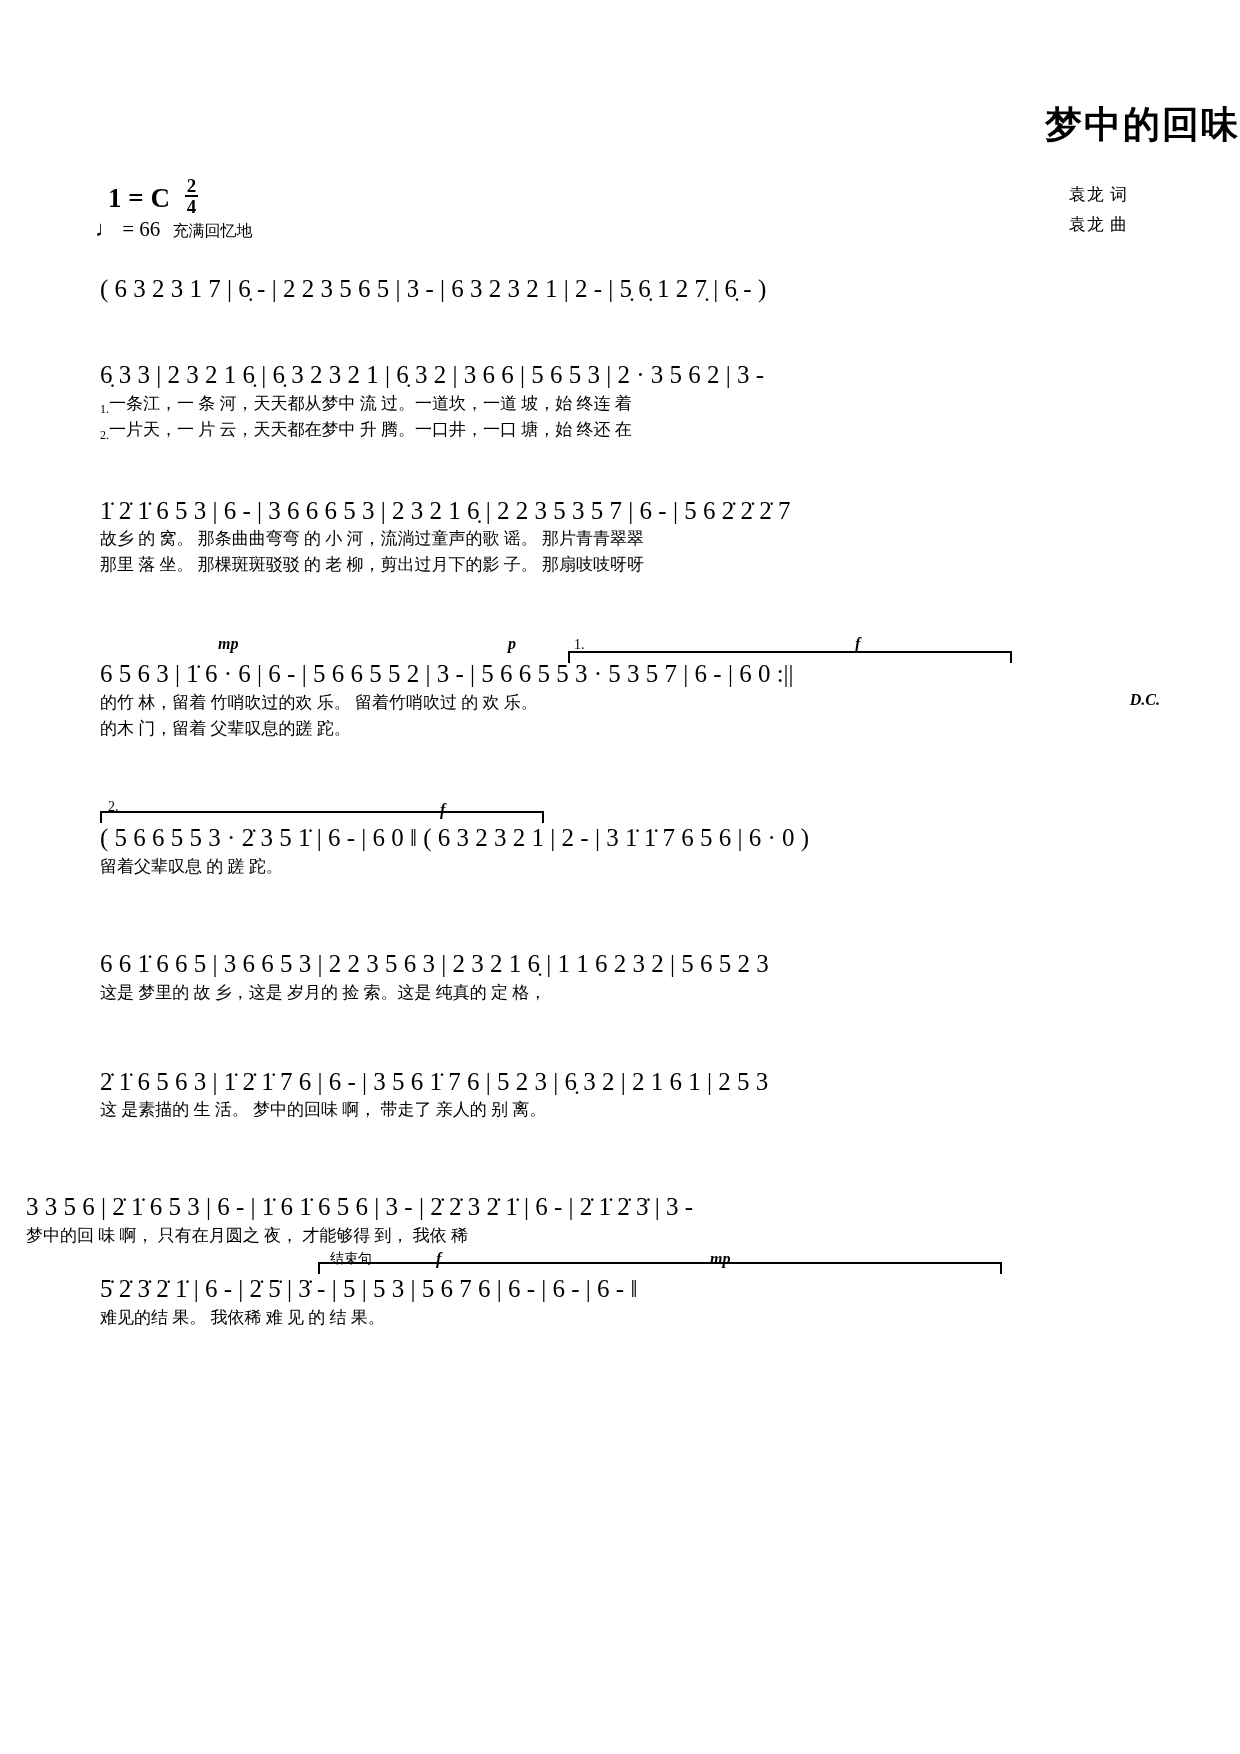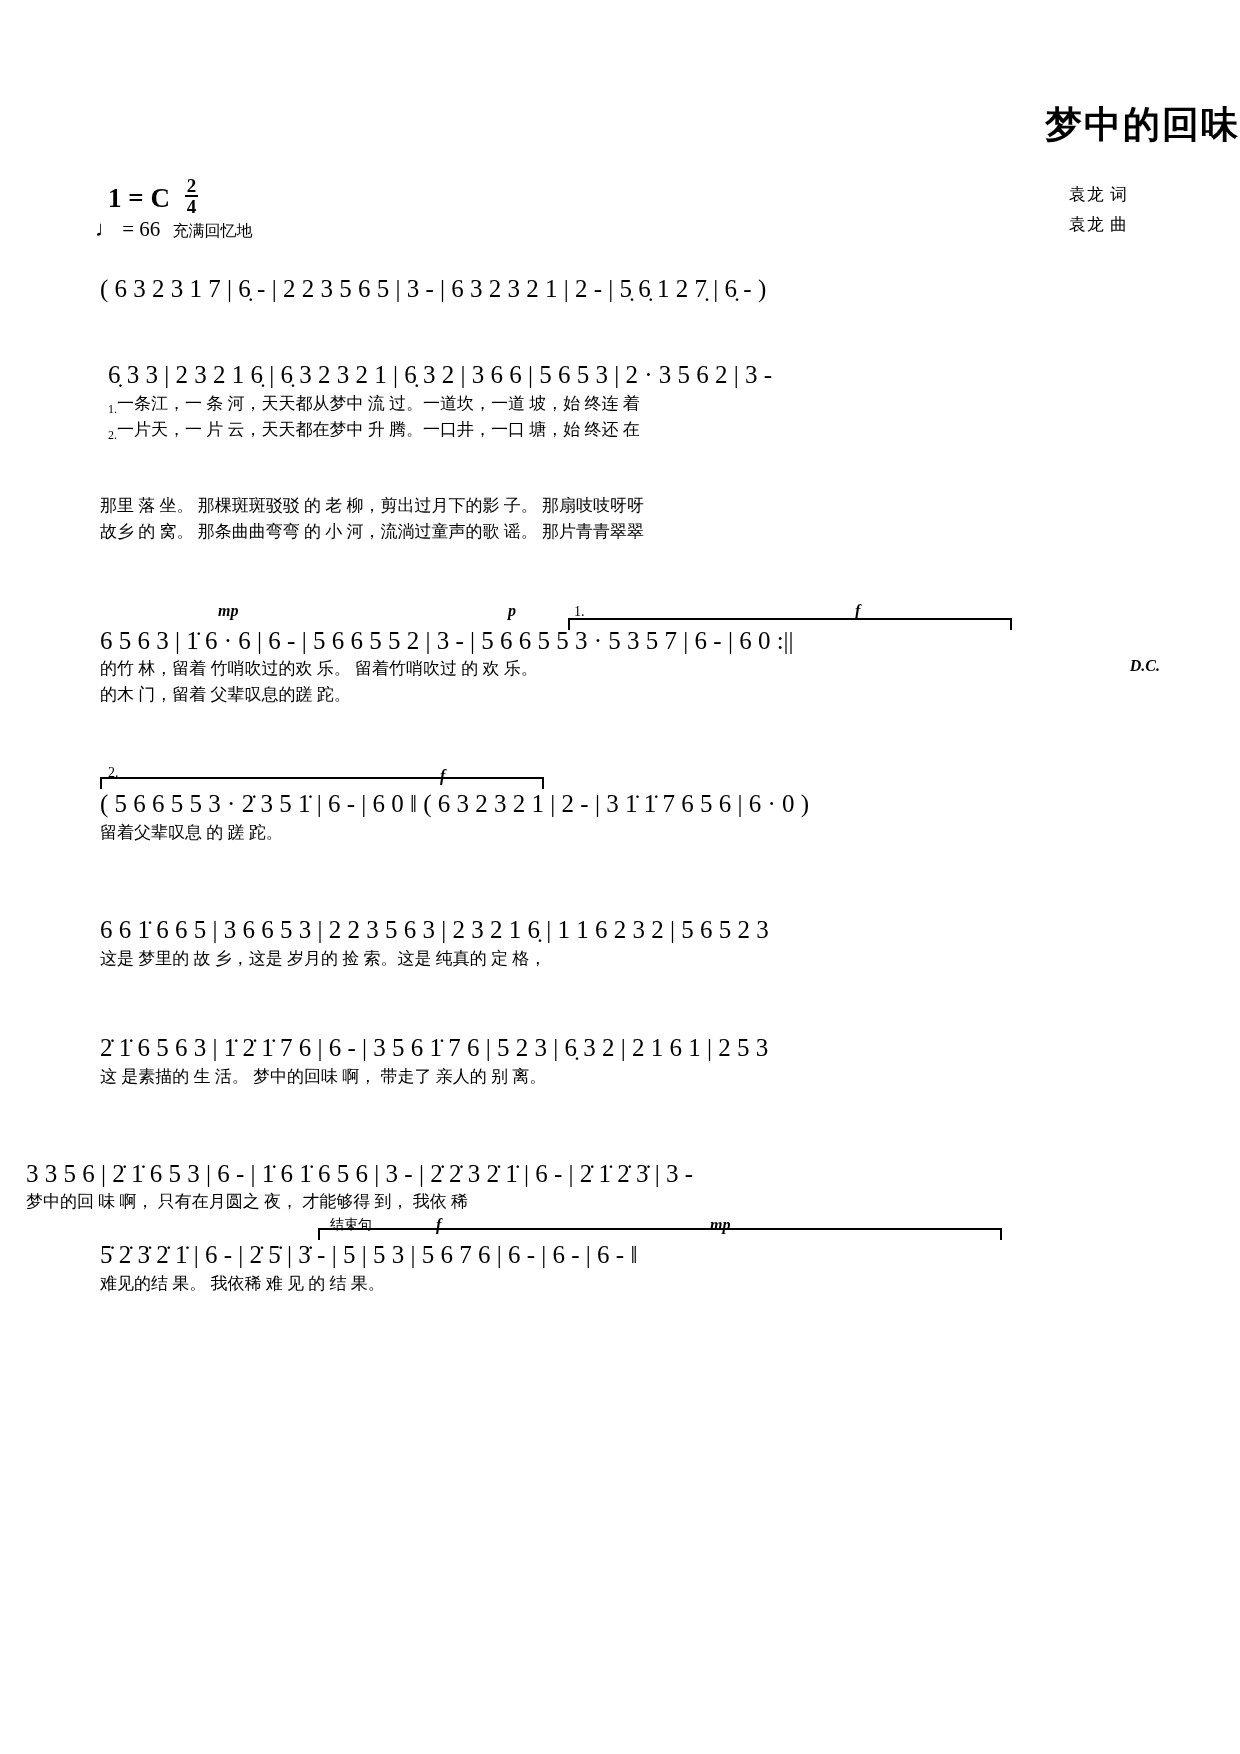--- a/index.html
+++ b/index.html
@@ -154,36 +154,37 @@
     <div class="credits">
       <div>袁龙  词</div>
       <div>袁龙  曲</div>
     </div>
   </div>
 
   <div class="system" style="margin-top:16px;">
     <div class="notes">( 6 3 2 3 1 7 | 6̣ -  | 2 2 3 5 6 5 | 3 -  | 6 3 2 3 2 1 | 2 -  | 5̣ 6̣ 1 2 7̣ | 6̣ - )</div>
   </div>
 
-  <div class="system" style="margin-top:52px;margin-left:8px;">
+  <div class="system" style="margin-top:52px;">
     <div class="notes">6̣ 3 3 | 2 3 2 1 6̣ | 6̣ 3 2 3 2 1 | 6̣ 3 2 | 3 6 6 | 5 6 5 3 | 2 · 3 5 6 2 | 3 -</div>
     <div class="lyric-line">
       <span class="verse-num">1.</span><span class="lyrics">一条江，一 条 河，天天都从梦中 流 过。一道坎，一道 坡，始 终连 着</span>
     </div>
     <div class="lyric-line">
       <span class="verse-num">2.</span><span class="lyrics">一片天，一 片 云，天天都在梦中 升 腾。一口井，一口 塘，始 终还 在</span>
     </div>
   </div>
 
   <div class="system" style="margin-top:50px;">
+    <div class="notes">1̇ 2̇ 1̇ 6 5 3 | 6 -  | 3 6 6 6 5 3 | 2 3 2 1 6̣ | 2 2 3 5 3 5 7 | 6 -  | 5 6 2̇ 2̇ 2̇ 7</div>
+    <div class="lyric-line">
+      <span class="lyrics">故乡 的 窝。 那条曲曲弯弯 的 小 河，流淌过童声的歌 谣。 那片青青翠翠</span>
+    </div>
     <div class="lyric-line">
       <span class="lyrics">那里 落 坐。 那棵斑斑驳驳 的 老 柳，剪出过月下的影 子。 那扇吱吱呀呀</span>
-    </div>
-    <div class="lyric-line">
-      <span class="lyrics">故乡 的 窝。 那条曲曲弯弯 的 小 河，流淌过童声的歌 谣。 那片青青翠翠</span>
     </div>
   </div>
 
   <div class="system" style="margin-top:56px;">
     <div style="position:relative; height:22px;">
       <span class="dyn" style="position:absolute; left:118px; top:0;">mp</span>
       <span class="dyn" style="position:absolute; left:408px; top:0;">p</span>
       <span class="dyn" style="position:absolute; left:755px; top:0;">f</span>
       <span class="bracket" style="left:468px; top:16px; width:440px;"></span>
       <span class="ending-label" style="left:474px; top:2px;">1.</span>

